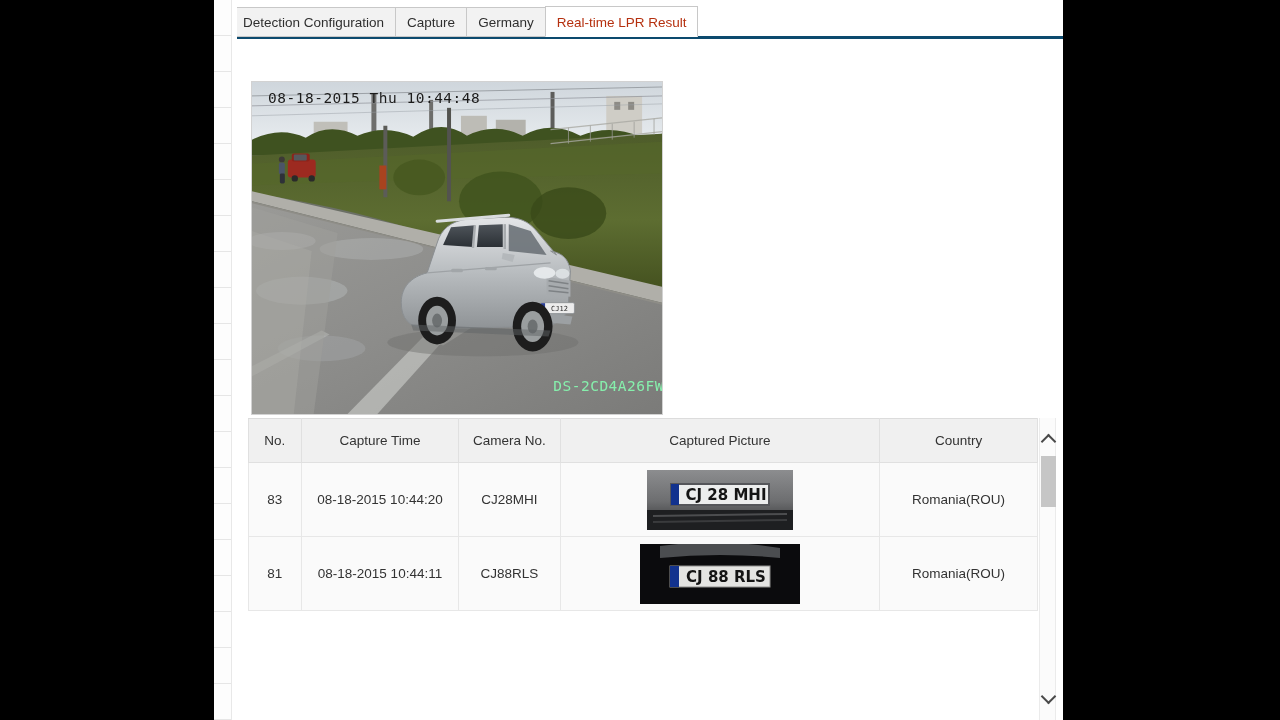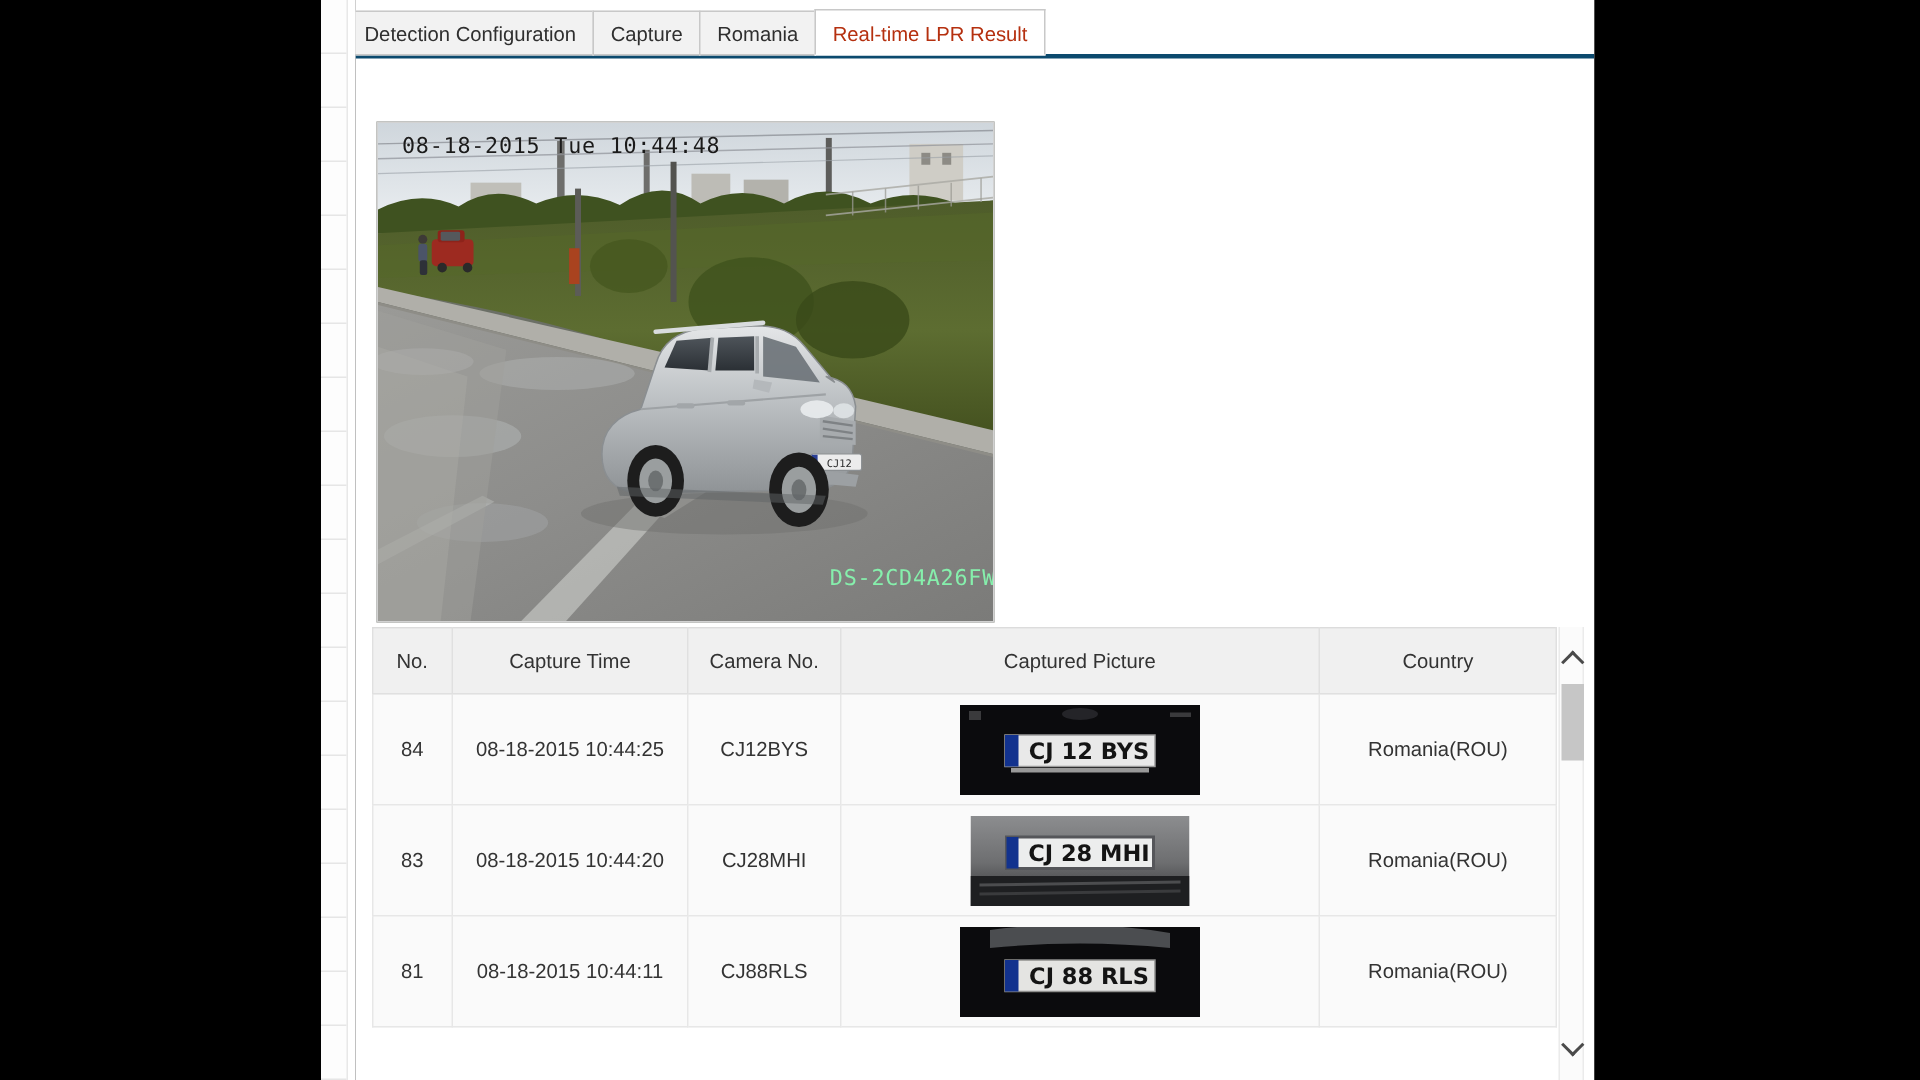--- a/index.html
+++ b/index.html
@@ -257,21 +257,21 @@
     <div class="sb-row"></div>
   </div>
   <div class="sidebar-gap"></div>
 
   <div class="content">
 
     <div class="tabbar">
       <div class="tabs">
         <div class="tab">Detection Configuration</div>
         <div class="tab">Capture</div>
-        <div class="tab">Romania</div>
+        <div class="tab">Germany</div>
         <div class="tab active">Real-time LPR Result</div>
       </div>
     </div>
 
     <div class="preview-wrap">
       <svg class="preview-svg" viewBox="0 0 412 334" preserveAspectRatio="none">
         <defs>
           <linearGradient id="sky" x1="0" y1="0" x2="0" y2="1">
             <stop offset="0%" stop-color="#cfd6dc"></stop>
             <stop offset="100%" stop-color="#e8ecef"></stop>
@@ -423,21 +423,21 @@
           <g>
             <ellipse cx="282" cy="246" rx="20" ry="25" fill="#1d1d1d"></ellipse>
             <ellipse cx="282" cy="246" rx="11.5" ry="15.5" fill="#9a9e9f"></ellipse>
             <ellipse cx="282" cy="246" rx="5" ry="7" fill="#6d7172"></ellipse>
           </g>
 
           <path d="M160 244 L300 250 L298 256 L162 250 Z" fill="#5f6365" opacity=".5"></path>
         </g>
       </svg>
 
-      <div class="osd-time">08-18-2015 Tue 10:44:48</div>
+      <div class="osd-time">08-18-2015 Thu 10:44:48</div>
       <div class="osd-model">DS-2CD4A26FW</div>
     </div>
 
     <div class="table-area">
       <table class="lpr">
         <colgroup>
           <col class="col-no">
             <col class="col-time">
             <col class="col-plate">
           <col class="col-pic">
@@ -447,40 +447,20 @@
           <tr>
             <th>No.</th>
             <th>Capture Time</th>
             <th>Camera No.</th>
             <th>Captured Picture</th>
             <th>Country</th>
           </tr>
         </thead>
         <tbody>
 
-          <tr>
-            <td>84</td>
-            <td>08-18-2015 10:44:25</td>
-            <td>CJ12BYS</td>
-            <td>
-              <span class="plate-thumb">
-                <svg width="160" height="60" viewBox="0 0 160 60">
-                  <rect width="160" height="60" fill="#0b0b0d"></rect>
-                  <rect x="6" y="4" width="8" height="6" fill="#3a3a3c"></rect>
-                  <rect x="140" y="5" width="14" height="3" fill="#3a3a3c"></rect>
-                  <ellipse cx="80" cy="6" rx="12" ry="4" fill="#242428"></ellipse>
-                  <rect x="30" y="20" width="100" height="21" fill="#e9e9e9" stroke="#9b9b9b" stroke-width="1"></rect>
-                  <rect x="30" y="20" width="9" height="21" fill="#12328e"></rect>
-                  <text x="86" y="36" font-family="'DejaVu Sans', sans-serif" font-size="15" font-weight="bold" fill="#141414" text-anchor="middle">CJ 12 BYS</text>
-                  <rect x="34" y="42" width="92" height="3" fill="#bdbdbd" opacity=".8"></rect>
-                </svg>
-              </span>
-            </td>
-            <td>Romania(ROU)</td>
-          </tr>
 
           <tr>
             <td>83</td>
             <td>08-18-2015 10:44:20</td>
             <td>CJ28MHI</td>
             <td>
               <span class="plate-thumb">
                 <svg width="146" height="60" viewBox="0 0 146 60">
                   <defs>
                     <linearGradient id="bump" x1="0" y1="0" x2="0" y2="1">

